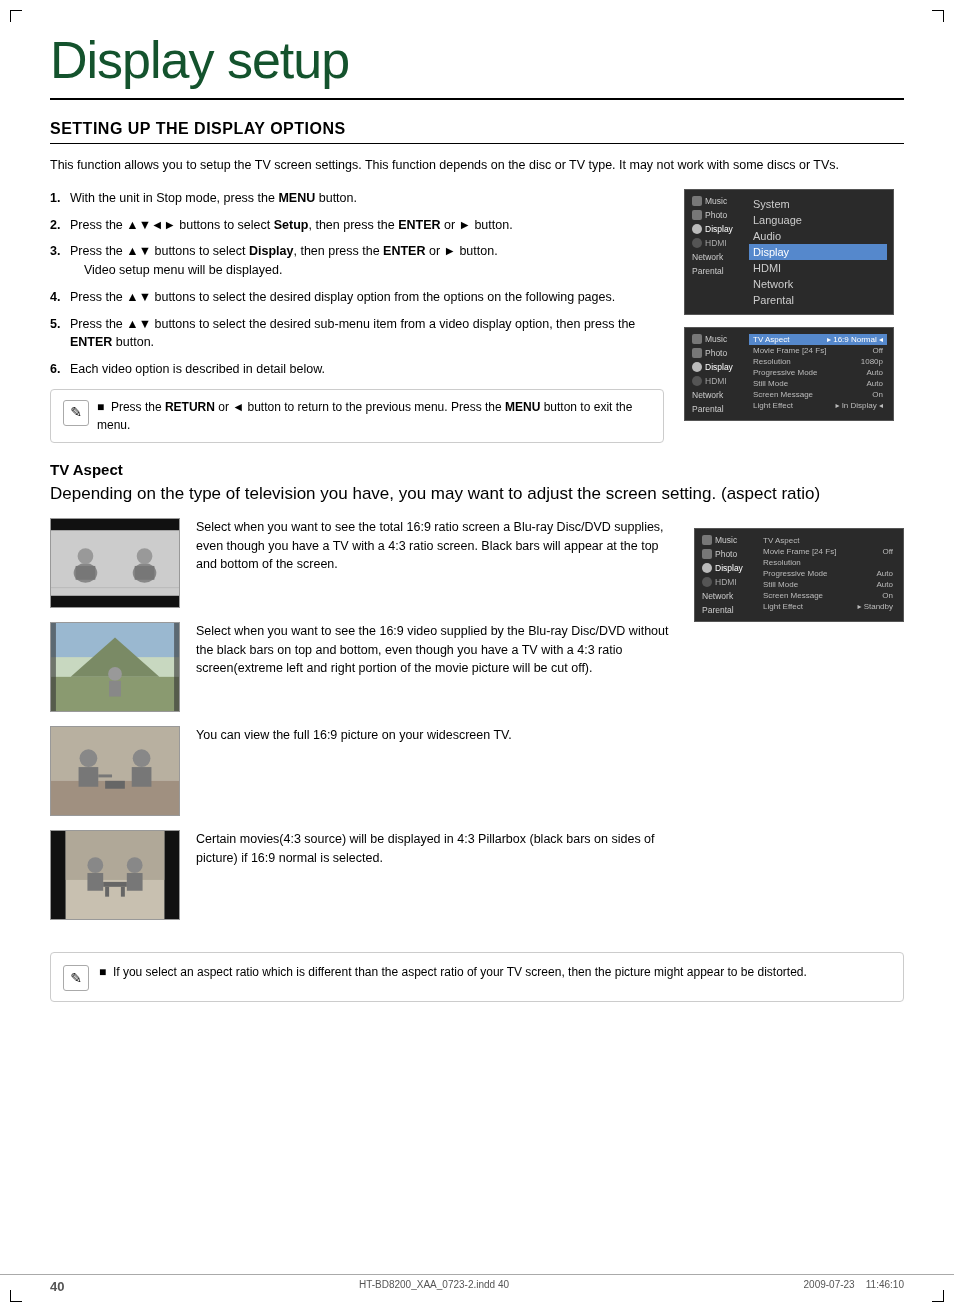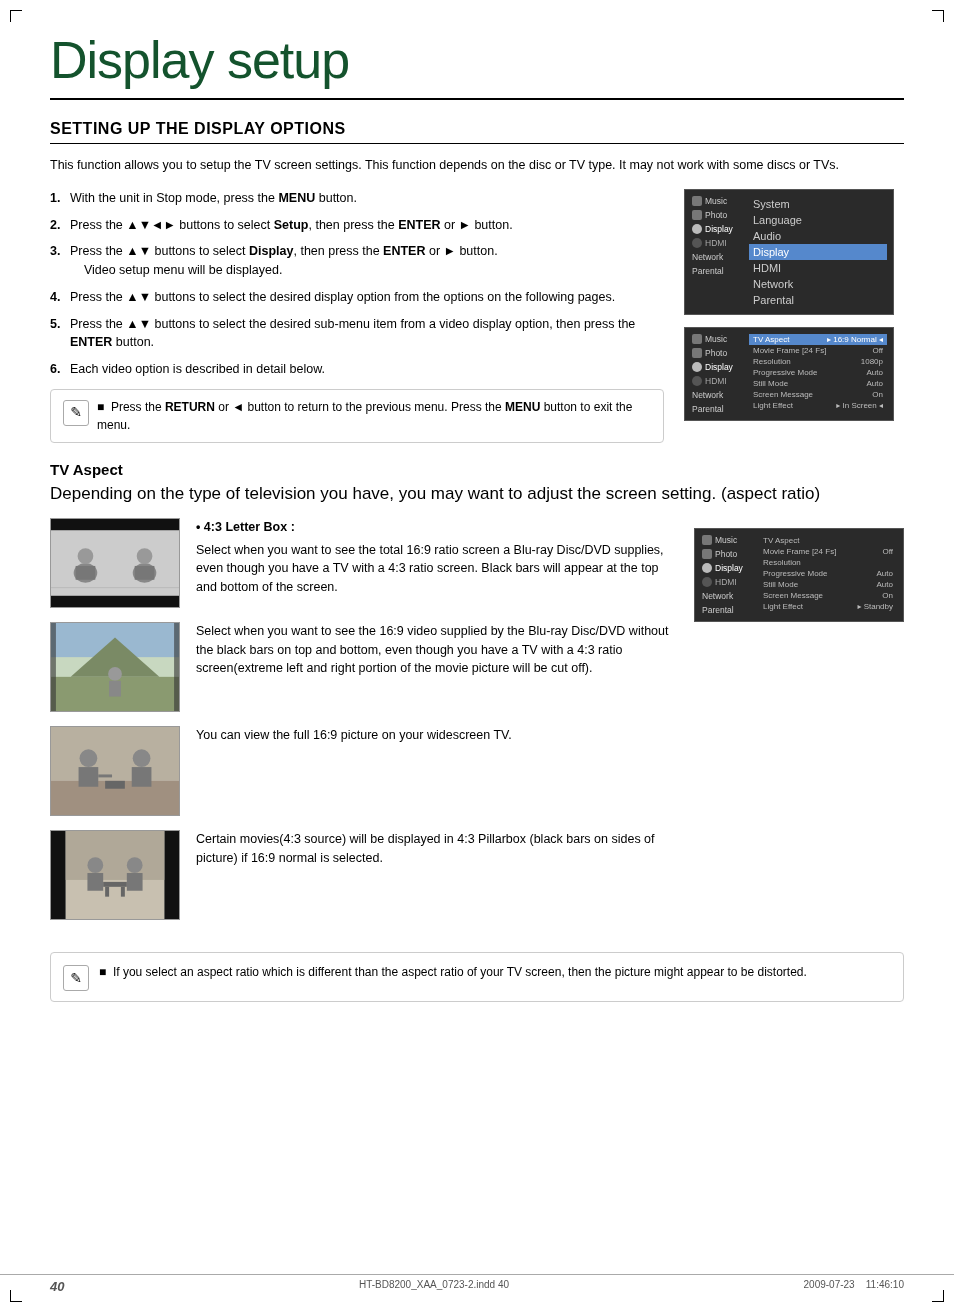--- a/index.html
+++ b/index.html
@@ -249,21 +249,20 @@
       padding: 0 50px;
       font-size: 10px;
       color: #555;
       border-top: 1px solid #aaa;
       padding-top: 4px;
     }
 
     .page-number {
       font-size: 13px;
       font-weight: bold;
-      font-style: italic;
     }
 
     .aspect-with-screenshot {
       display: flex;
       gap: 20px;
     }
 
     .aspect-options-col {
       flex: 1;
     }
@@ -402,21 +401,21 @@
           <div class="tv-menu-row">
               <span>Still Mode</span>
               <span>Auto</span>
             </div>
           <div class="tv-menu-row">
               <span>Screen Message</span>
               <span>On</span>
             </div>
           <div class="tv-menu-row">
               <span>Light Effect</span>
-              <span>▸ In Screen ◂</span>
+              <span>▸ In Display ◂</span>
             </div>
         </div>
       </div>
     </div>
   </div>
 </div>
 
 <h3 class="tv-aspect-heading">TV Aspect</h3>
 <p class="tv-aspect-intro">Depending on the type of television you have, you may want to adjust the screen setting. (aspect ratio)</p>
 
@@ -438,21 +437,20 @@
           <rect x="25" y="48" width="20" height="14" fill="#777"></rect>
 
           <ellipse cx="95" cy="55" rx="12" ry="10" fill="#888"></ellipse>
           <circle cx="95" cy="38" r="8" fill="#999"></circle>
           <rect x="85" y="48" width="20" height="14" fill="#777"></rect>
 
           <line x1="0" y1="70" x2="130" y2="70" stroke="#aaa" stroke-width="0.5"></line>
         </svg>
       </div>
       <div class="aspect-text">
-        <div class="aspect-title">• 4:3 Letter Box :</div>
         <div>Select when you want to see the total 16:9 ratio screen a Blu-ray Disc/DVD supplies, even though you have a TV with a 4:3 ratio screen. Black bars will appear at the top and bottom of the screen.</div>
       </div>
     </div>
 
     <div class="aspect-row">
       <div class="aspect-image">
         <svg viewBox="0 0 130 90" width="130" height="90">
           <rect width="130" height="90" fill="#ccc"></rect>
 
           <rect x="0" y="0" width="8" height="90" fill="#888" opacity="0.5"></rect>

